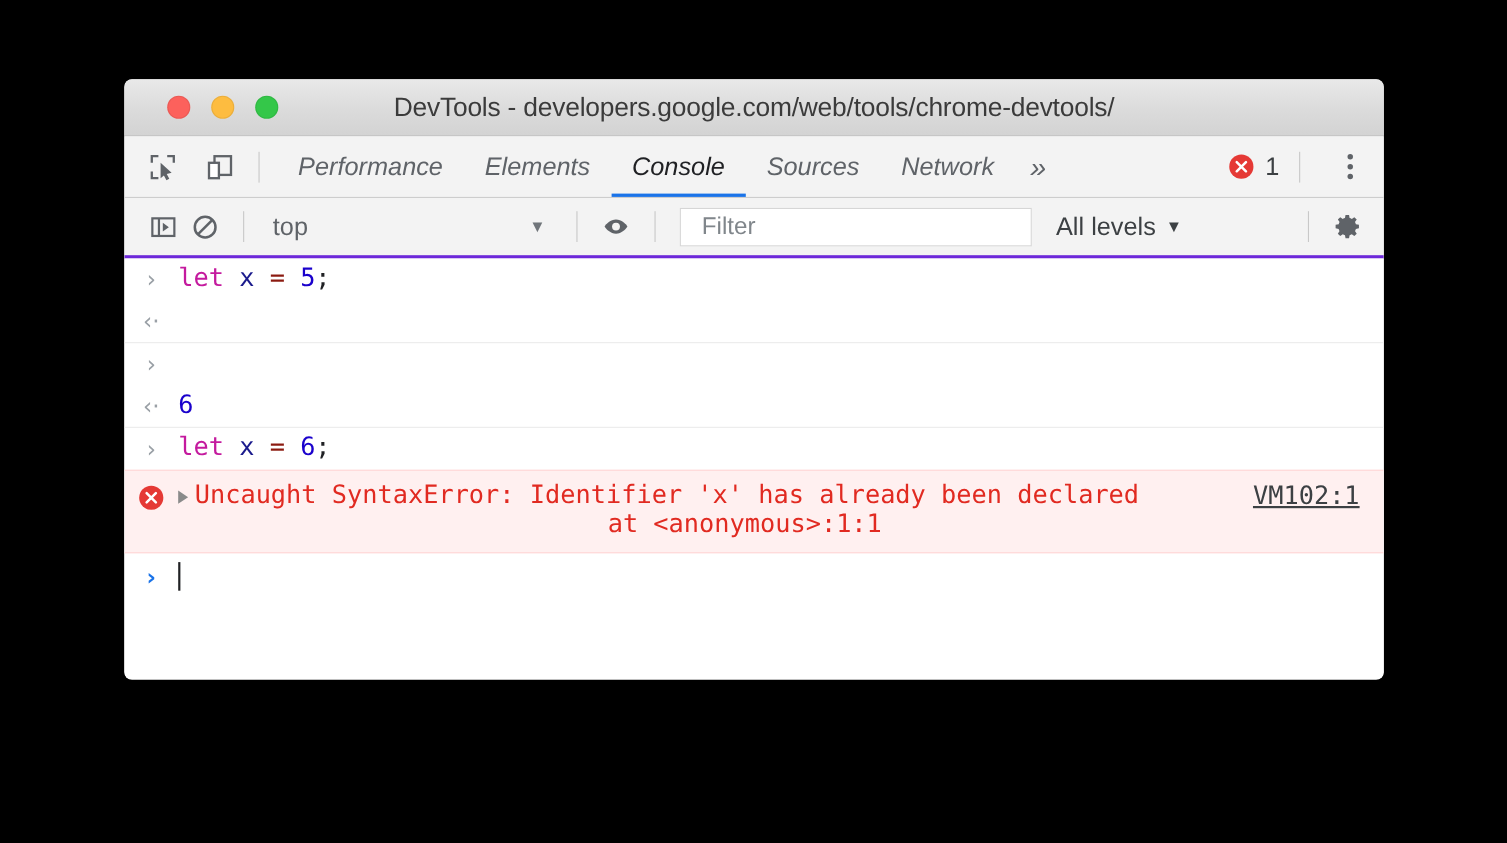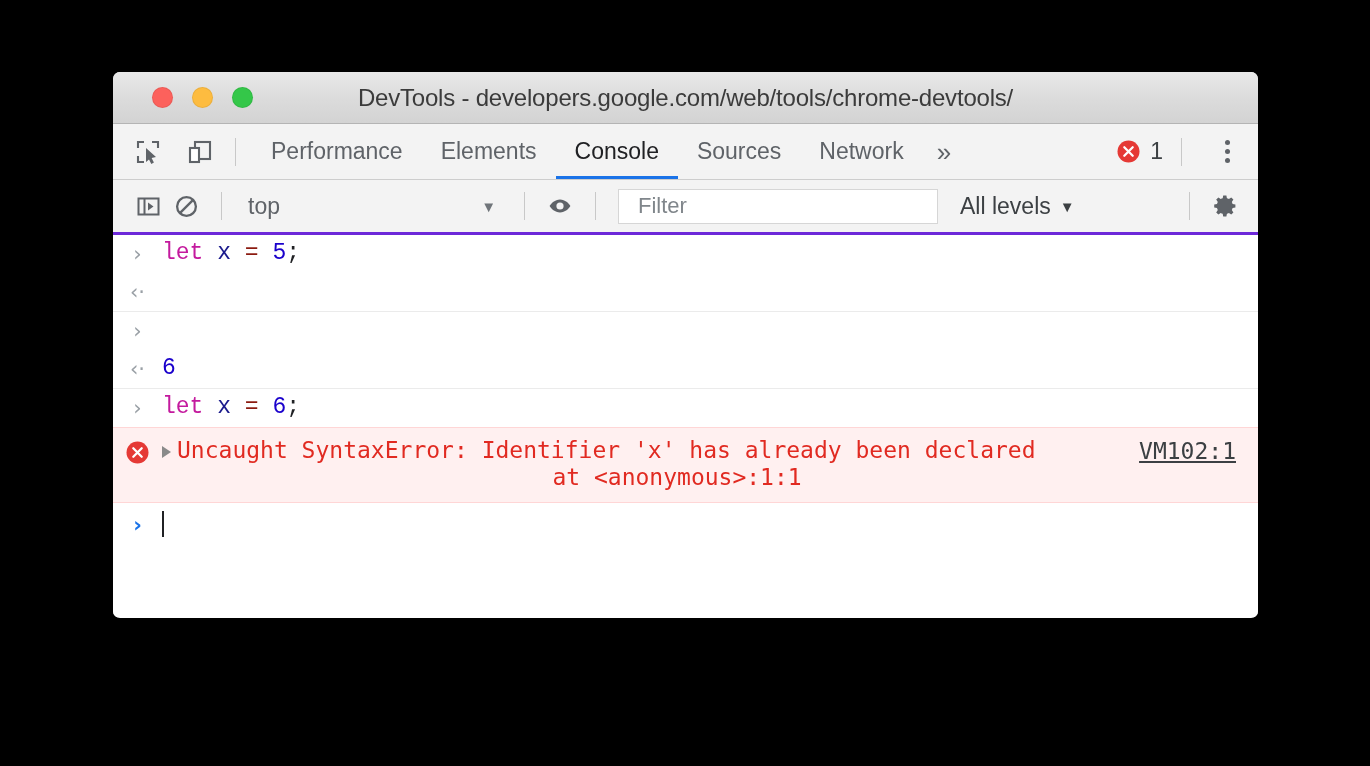--- a/index.html
+++ b/index.html
@@ -74,21 +74,21 @@
   .icon-btn {
     width: 38px; height: 38px;
     display: flex; align-items: center; justify-content: center;
     cursor: pointer;
   }
   .vdiv {
     width: 1px; height: 28px;
     background: #c8c8c8;
     margin: 0 16px;
   }
-  .tabs { display: flex; align-items: center; height: 100%; }
+  .tabs { display: flex; align-items: center; height: 100%; font-style: italic; }
   .tab {
     position: relative;
     height: 100%;
     display: flex; align-items: center;
     padding: 0 19px;
     font-size: 23px;
     color: #5f6368;
     cursor: pointer;
     white-space: nowrap;
   }
@@ -196,21 +196,21 @@
     justify-content: center;
     padding-top: 2px;
   }
   .arrow-in, .arrow-out {
     font-family: "DejaVu Sans", sans-serif;
     font-size: 21px;
     color: #9aa0a6;
     line-height: 25px;
   }
   .arrow-in.active { color: #1a73e8; font-weight: bold; }
-  .content { flex: 1 1 auto; padding-right: 8px; font-family: Liberation Mono, monospace; }
+  .content { flex: 1 1 auto; padding-right: 8px; }
 
   
   .kw   { color: #c41a9e; }
   .var  { color: #1a1a8c; }
   .op   { color: #8b1a10; }
   .num  { color: #1a01cc; }
   .punc { color: #202124; }
   .plain{ color: #202124; }
   .undef{ color: #9aa0a6; }
 

